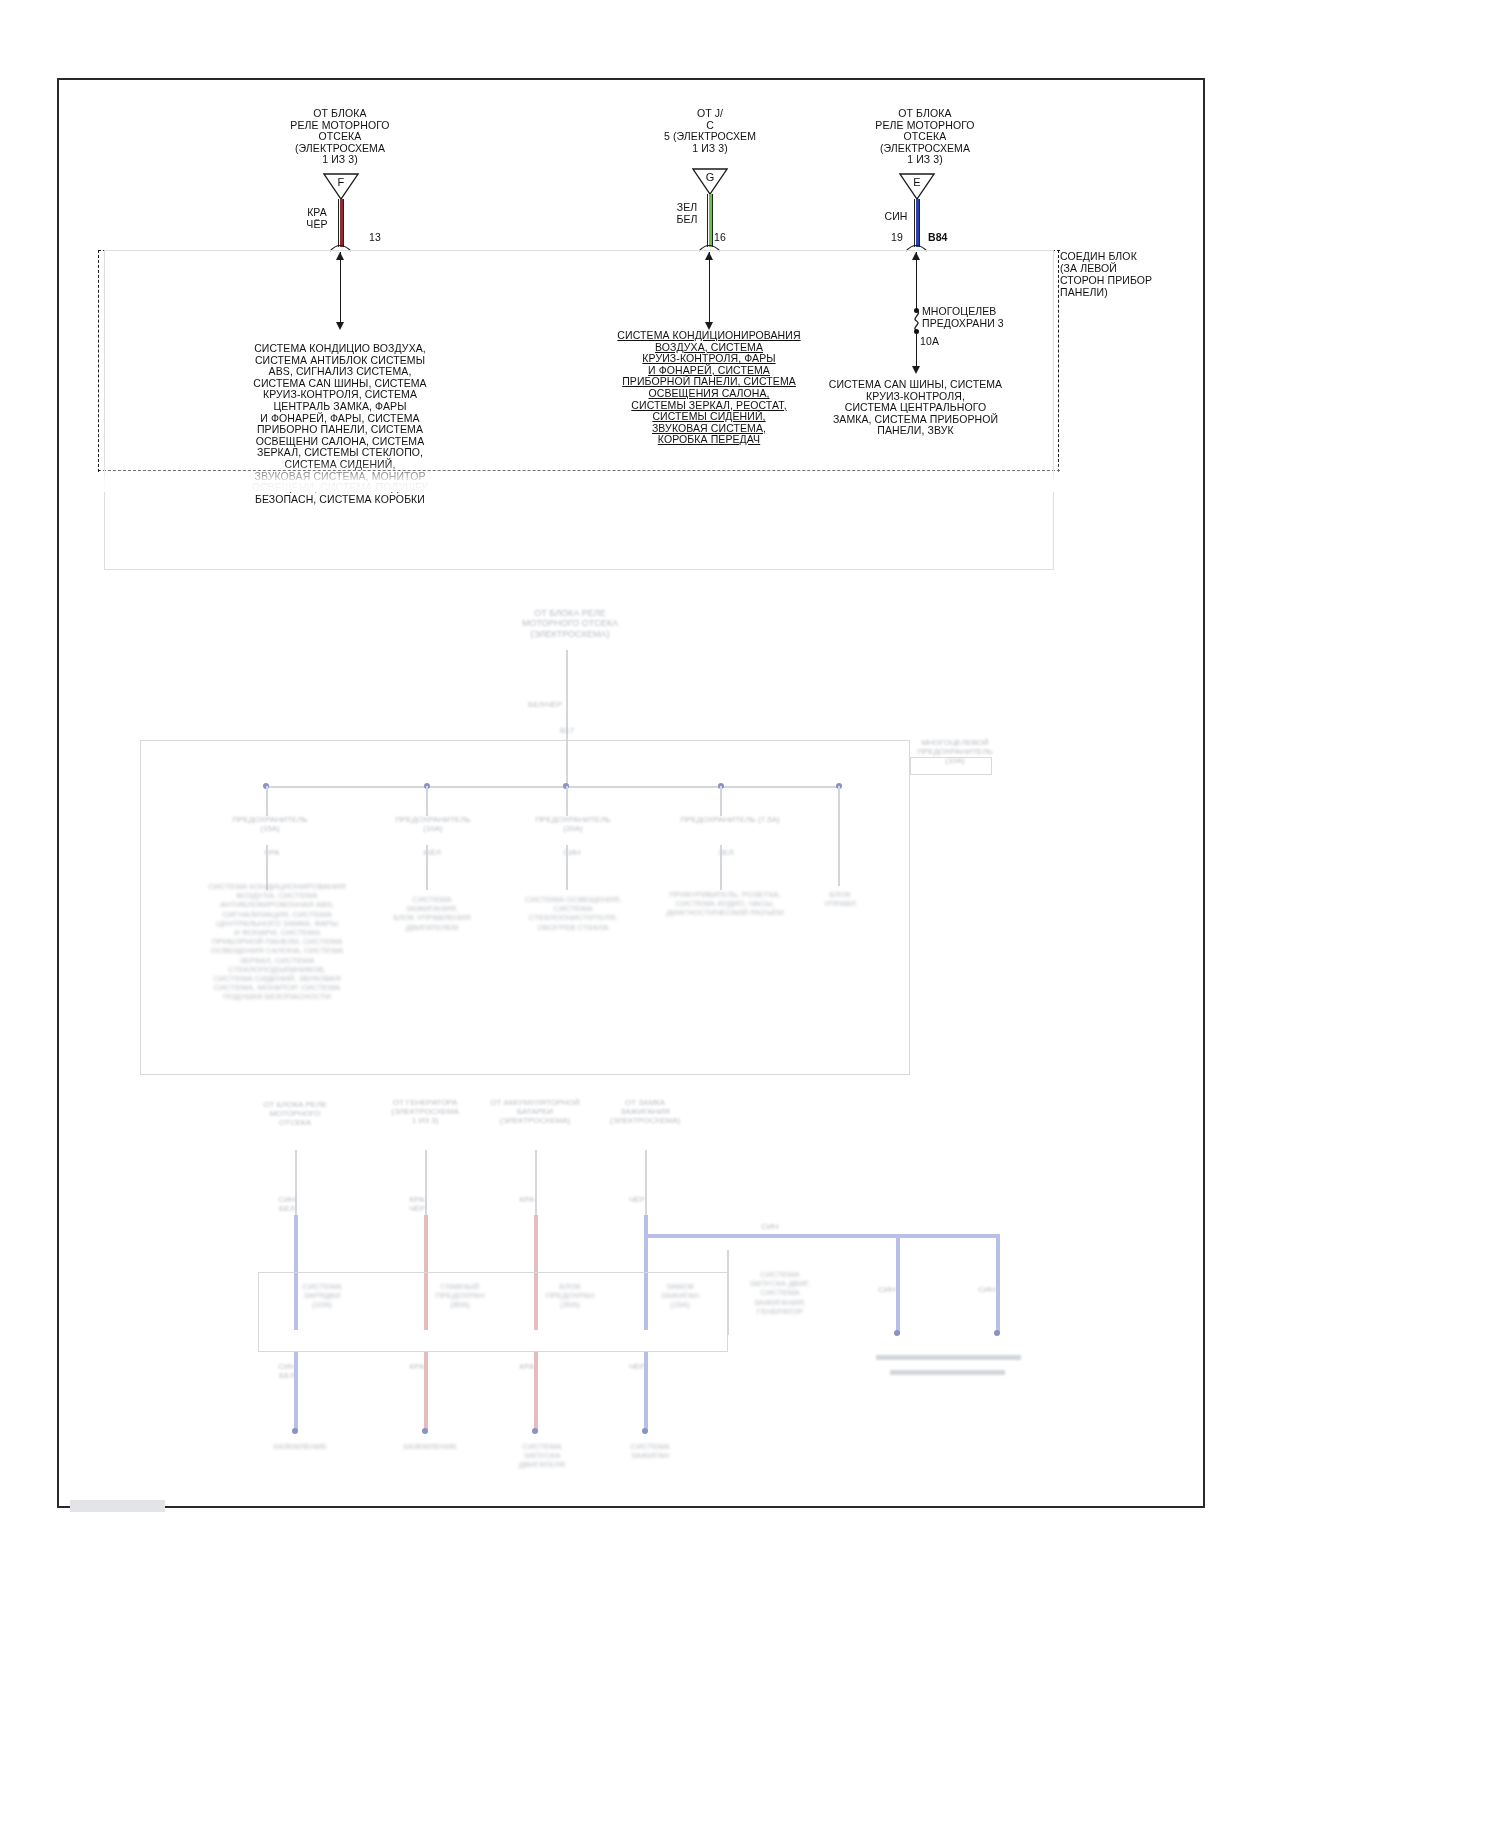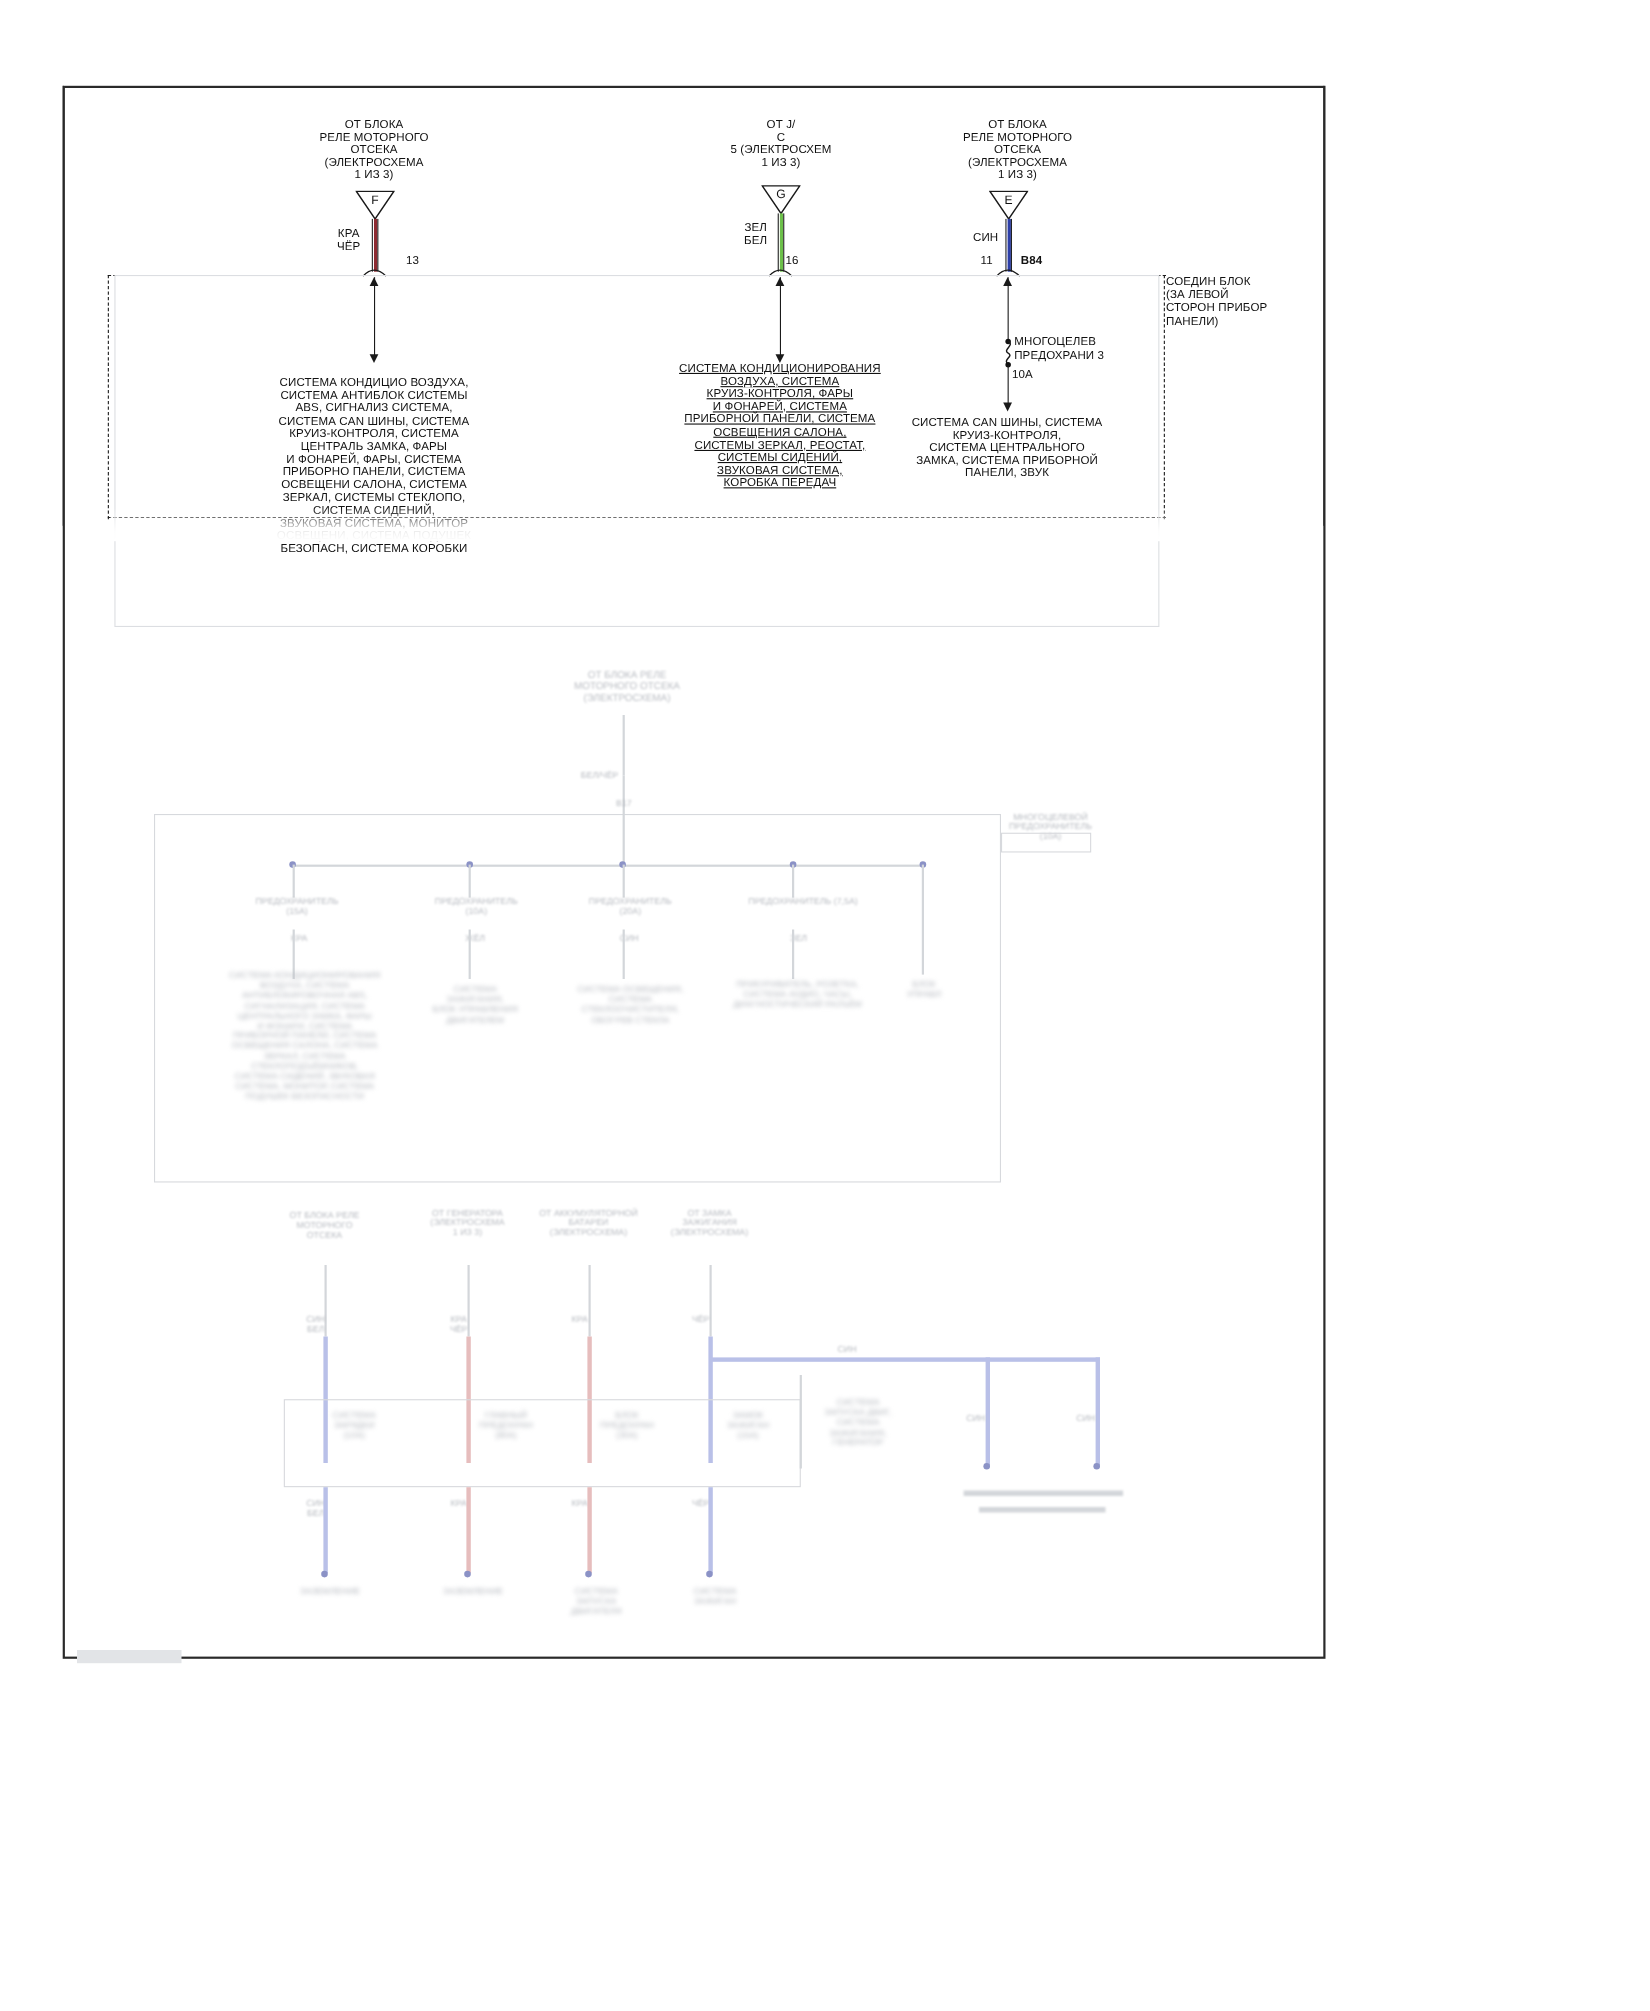--- a/index.html
+++ b/index.html
@@ -436,21 +436,21 @@
       <polygon points="1,1 35,1 18,26" fill="#ffffff" stroke="#1a1a1a" stroke-width="1.3"></polygon>
     </svg>
     <div class="lbl" style="left:906px; top:177px; width:22px; font-size:11px;">E</div>
 
     <div class="lbl" style="left:876px; top:211px; width:40px;">СИН</div>
 
     <div class="wire wire-blue" style="left:915.5px; top:199px; height:48px;"></div>
     <div class="wire-edge" style="left:914px; top:199px; height:48px;"></div>
     <div class="wire-edge" style="left:919px; top:199px; height:48px;"></div>
 
-    <div class="lbl" style="left:886px; top:232px; width:22px;">11</div>
+    <div class="lbl" style="left:886px; top:232px; width:22px;">19</div>
     <div class="lbl lbl-left" style="left:928px; top:232px; width:40px;font-weight:bold;">B84</div>
 
     <svg style="position:absolute; left:905px; top:240px;" width="24" height="12">
       <path d="M1,11 Q11,0 22,11" fill="none" stroke="#1a1a1a" stroke-width="1.2"></path>
     </svg>
 
     <div class="arrow-head-up" style="left:912px; top:252px;"></div>
     <div class="arrow-line" style="left:916px; top:252px; height:58px;"></div>
 
     <div class="fuse-dot" style="left:914px; top:308px;"></div>

